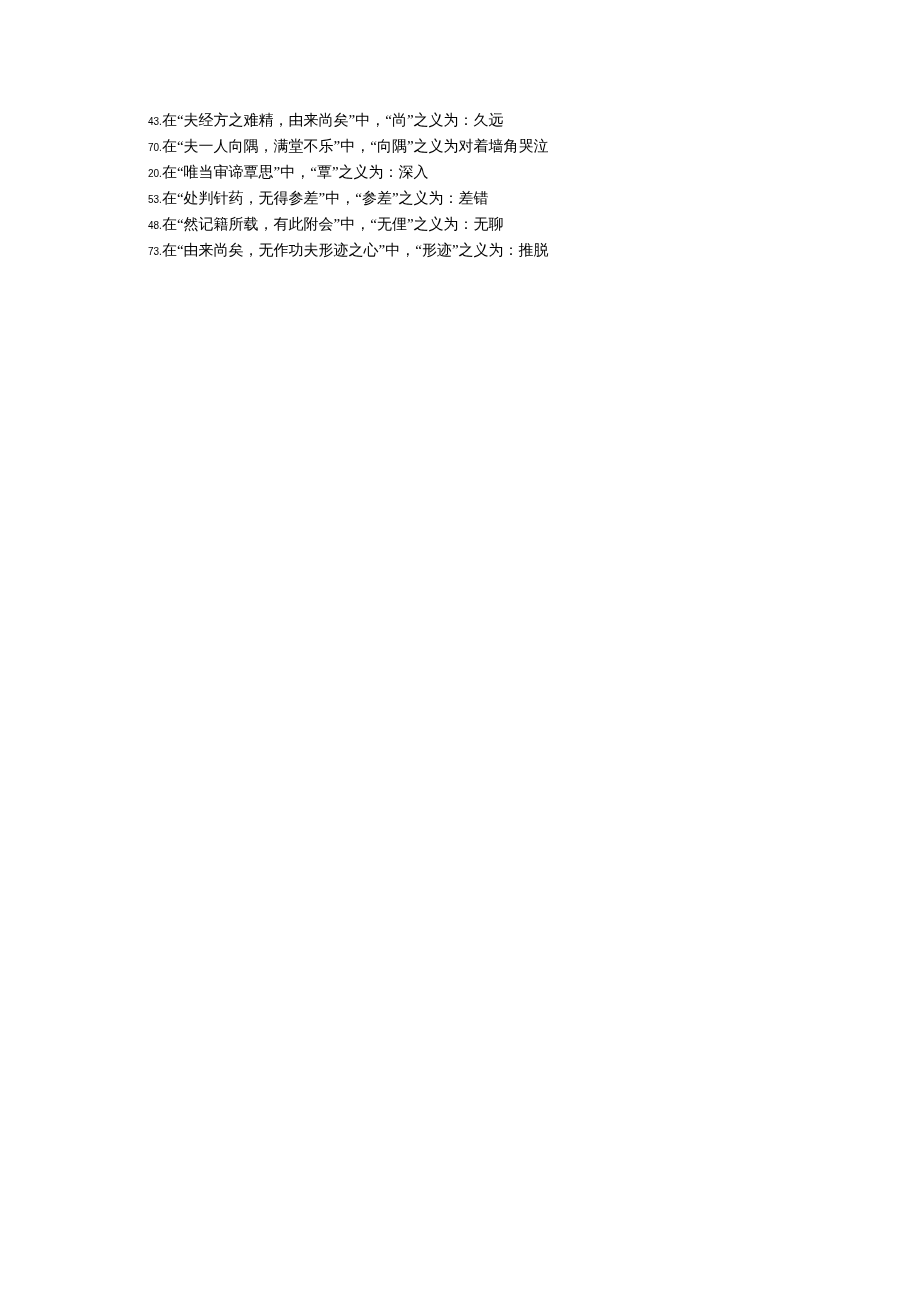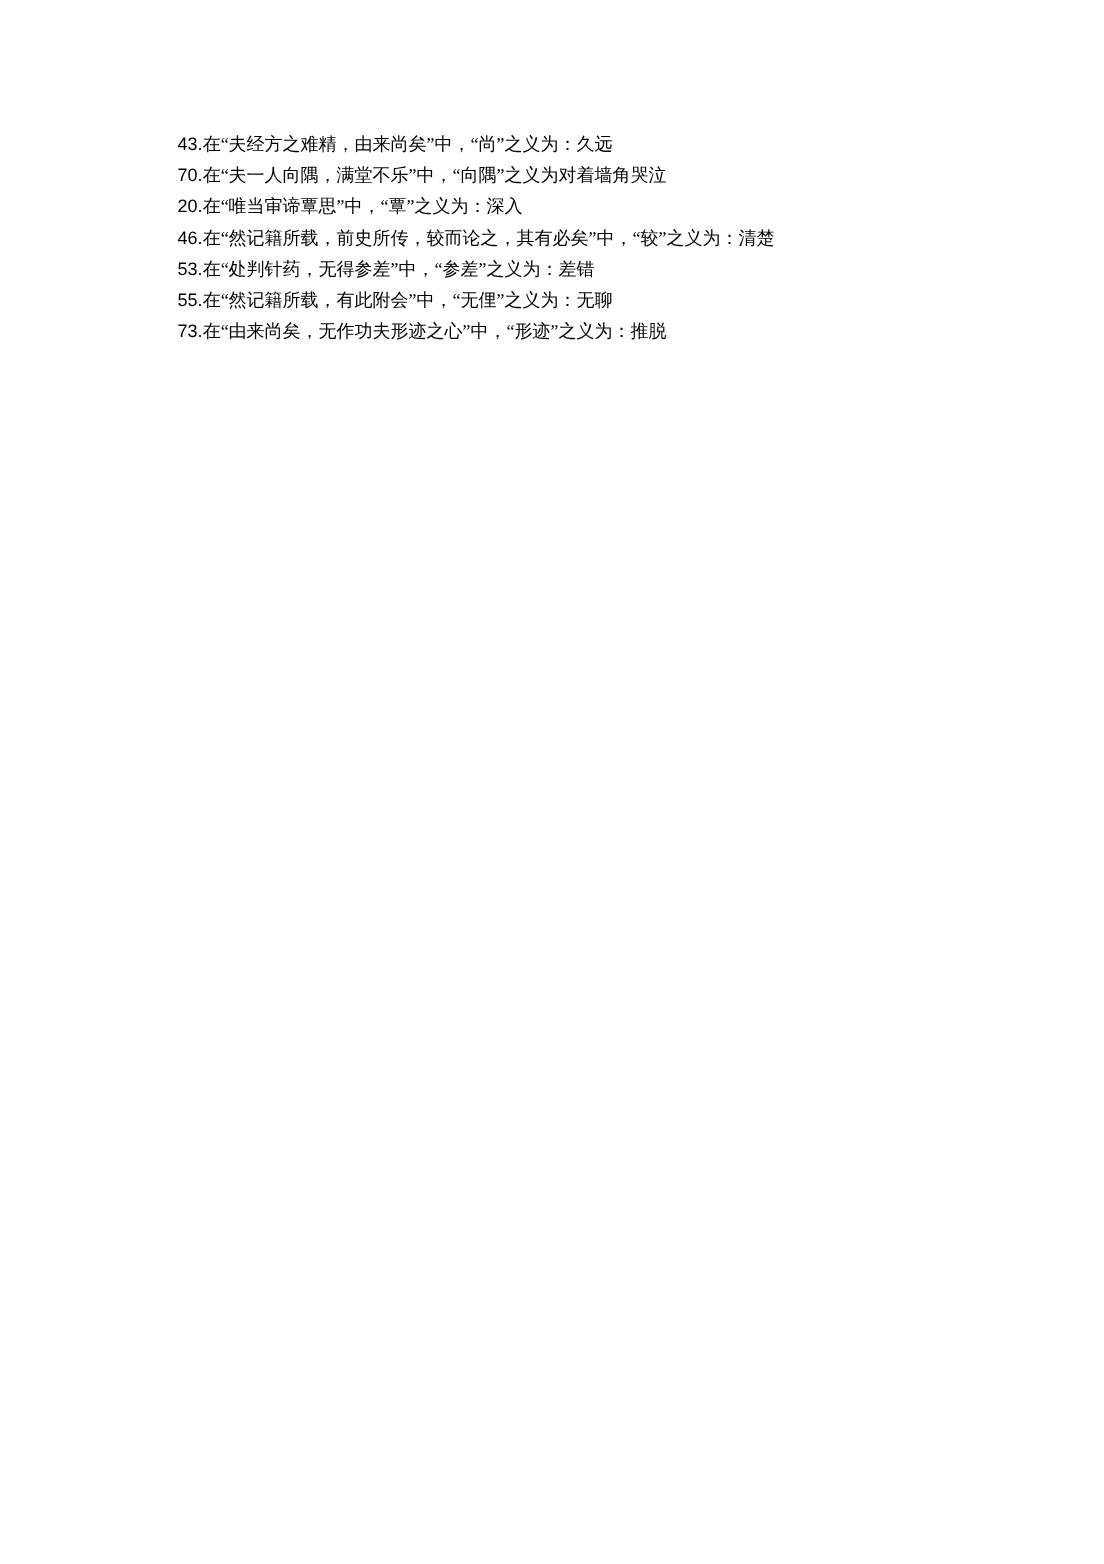--- a/index.html
+++ b/index.html
@@ -18,42 +18,39 @@
       padding-left: 148px;
       padding-right: 110px;
     }
     .item {
       line-height: 25px;
       margin-bottom: 0px;
       white-space: nowrap;
     }
     .num {
       font-family: Arial, "Helvetica Neue", sans-serif;
-      font-size: 15px;
+      font-size: 10px;
       letter-spacing: 0px;
     }
   </style>
 </head>
 <body>
 
 <div>
   <div class="item">
     <span class="num">43.</span><span>在“夫经方之难精，由来尚矣”中，“尚”之义为：久远</span>
   </div>
   <div class="item">
     <span class="num">70.</span><span>在“夫一人向隅，满堂不乐”中，“向隅”之义为对着墙角哭泣</span>
   </div>
   <div class="item">
     <span class="num">20.</span><span>在“唯当审谛覃思”中，“覃”之义为：深入</span>
   </div>
   <div class="item">
-    <span class="num">46.</span><span>在“然记籍所载，前史所传，较而论之，其有必矣”中，“较”之义为：清楚</span>
-  </div>
-  <div class="item">
     <span class="num">53.</span><span>在“处判针药，无得参差”中，“参差”之义为：差错</span>
   </div>
   <div class="item">
-    <span class="num">55.</span><span>在“然记籍所载，有此附会”中，“无俚”之义为：无聊</span>
+    <span class="num">48.</span><span>在“然记籍所载，有此附会”中，“无俚”之义为：无聊</span>
   </div>
   <div class="item">
     <span class="num">73.</span><span>在“由来尚矣，无作功夫形迹之心”中，“形迹”之义为：推脱</span>
   </div>
 </div>
 
 </body></html>

